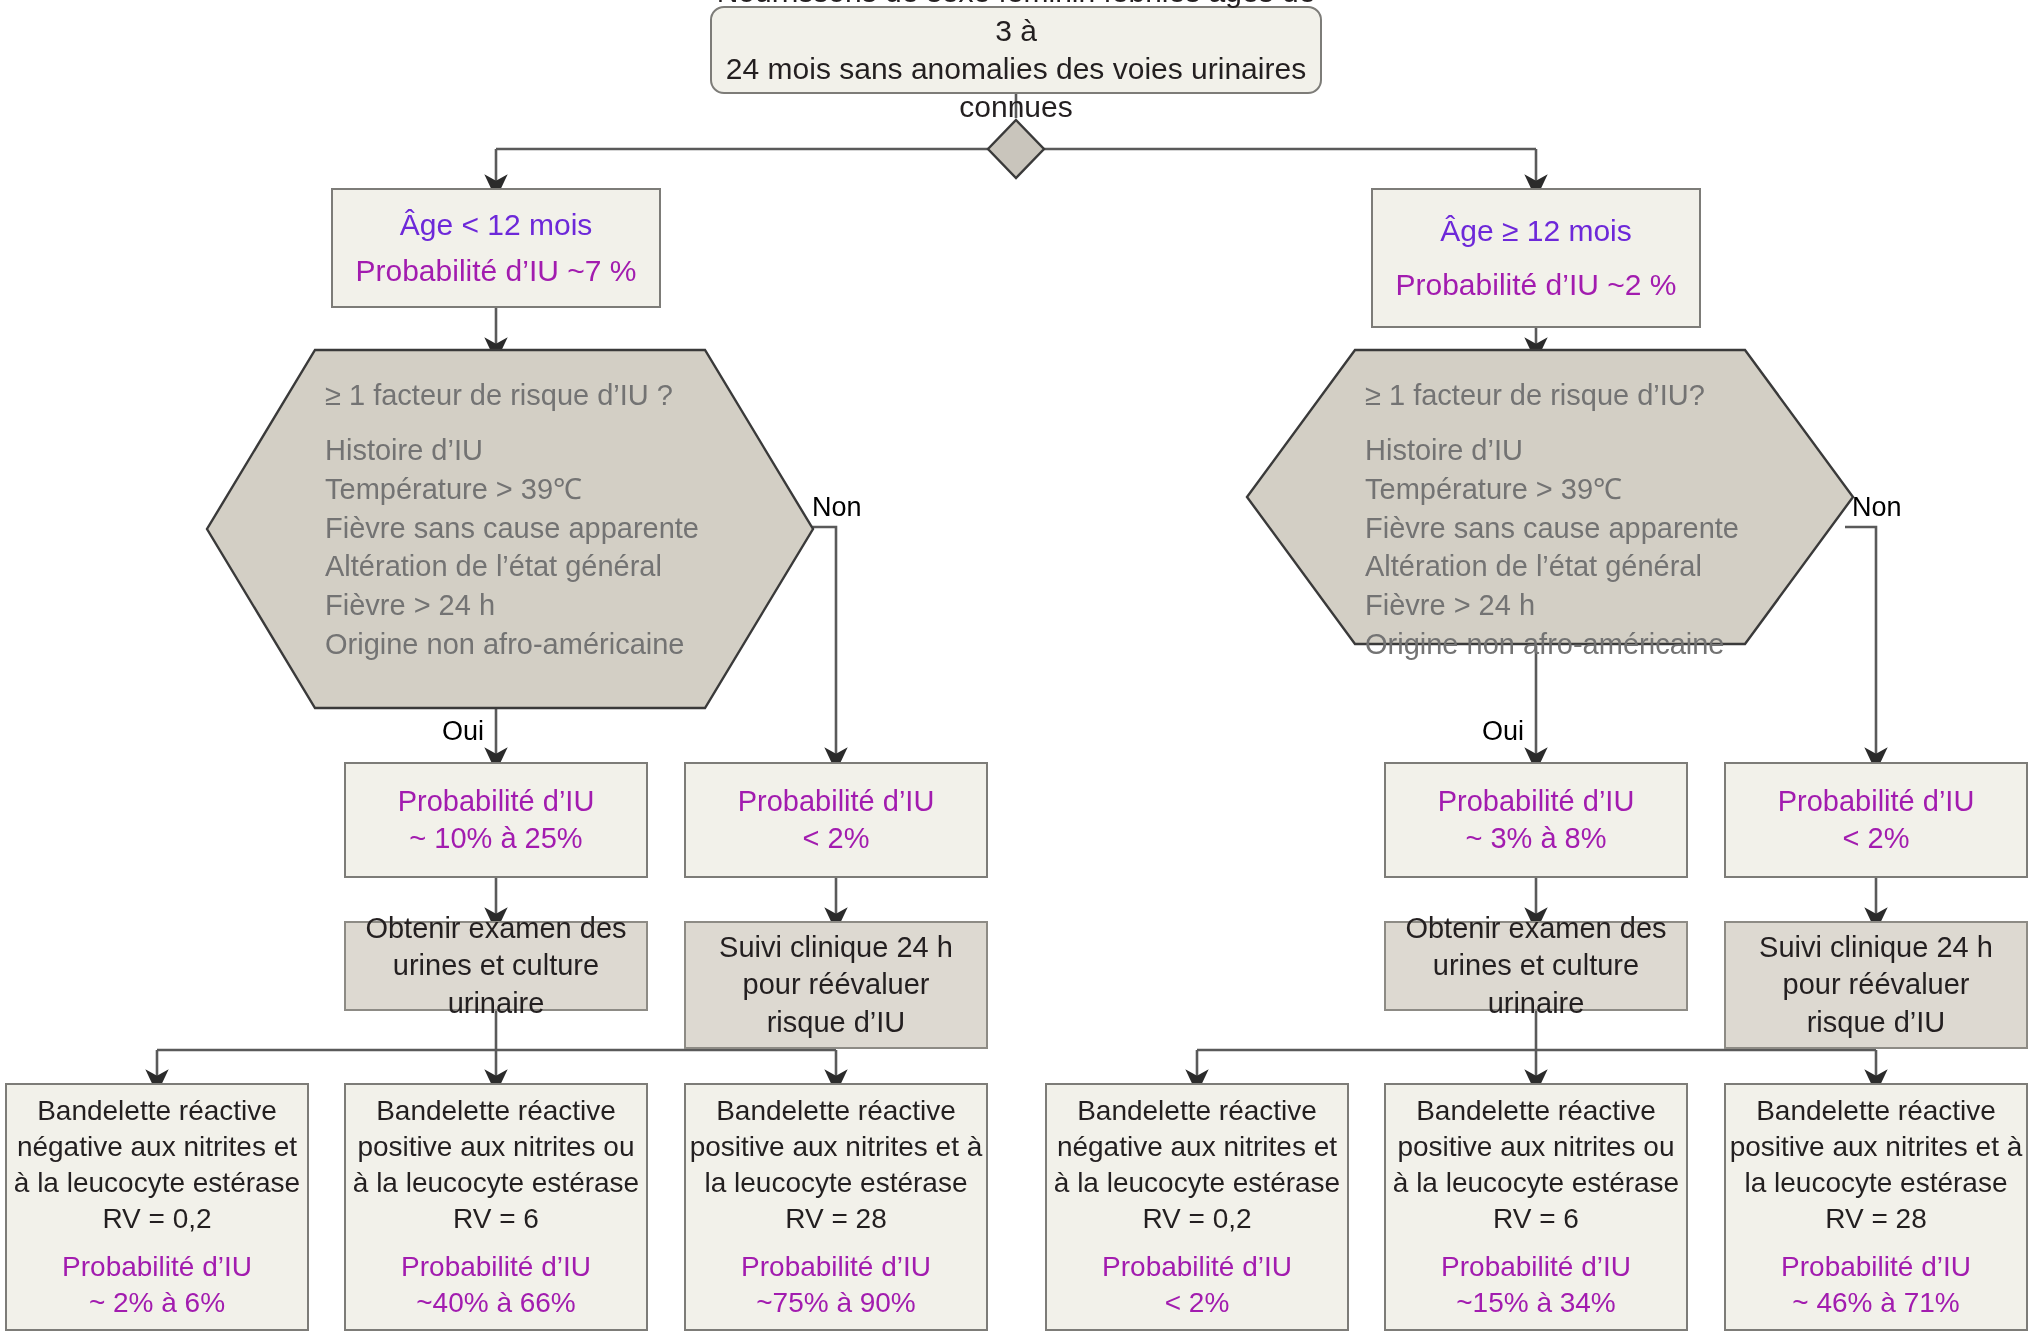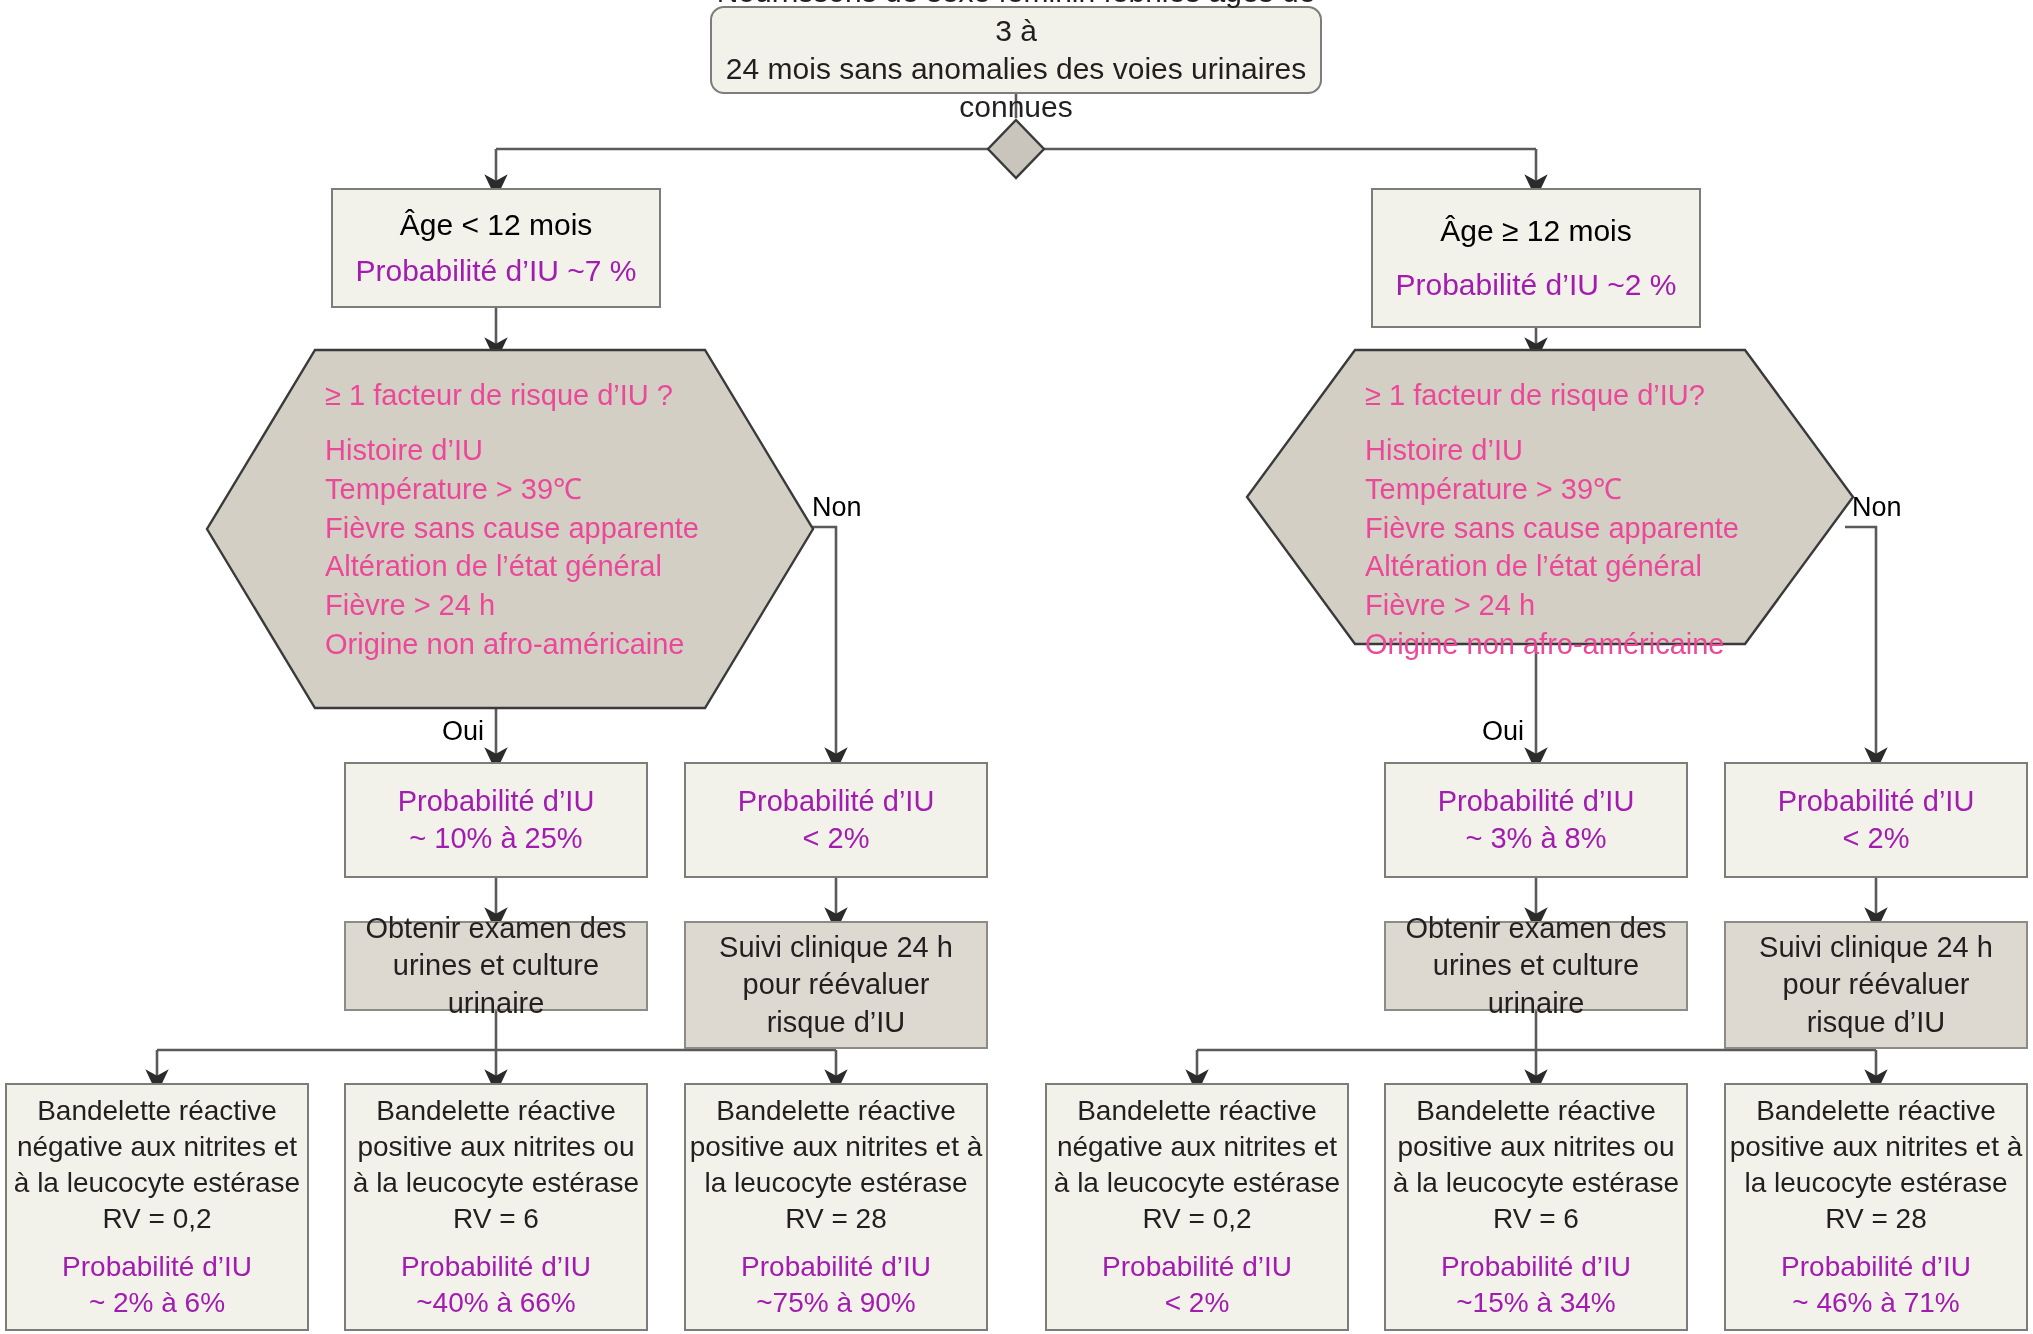--- a/index.html
+++ b/index.html
@@ -21,27 +21,27 @@
   .boxlight{
     background:#f2f1ea;
     border:2px solid #7d7c78;
   }
   .boxdark{
     background:#ddd9d1;
     border:2px solid #8d8b85;
   }
   .rounded{border-radius:14px;}
   .t-blue{color:#a21caf;}
-  .t-dark{color:#000000;}
+  .t-dark{color:#6d28d9;}
 
   .hexwrap{position:absolute;}
   .hexwrap svg{position:absolute;left:0;top:0;}
   .hextext{
     position:absolute;
-    color:#ec4899;
+    color:#737373;
     text-align:left;
     line-height:1.34;
   }
   .hexq{margin-bottom:16px;}
   .hexlist div{white-space:nowrap;}
 
   .edgelabel{
     position:absolute;
     color:#000000;
     font-size:27px;

